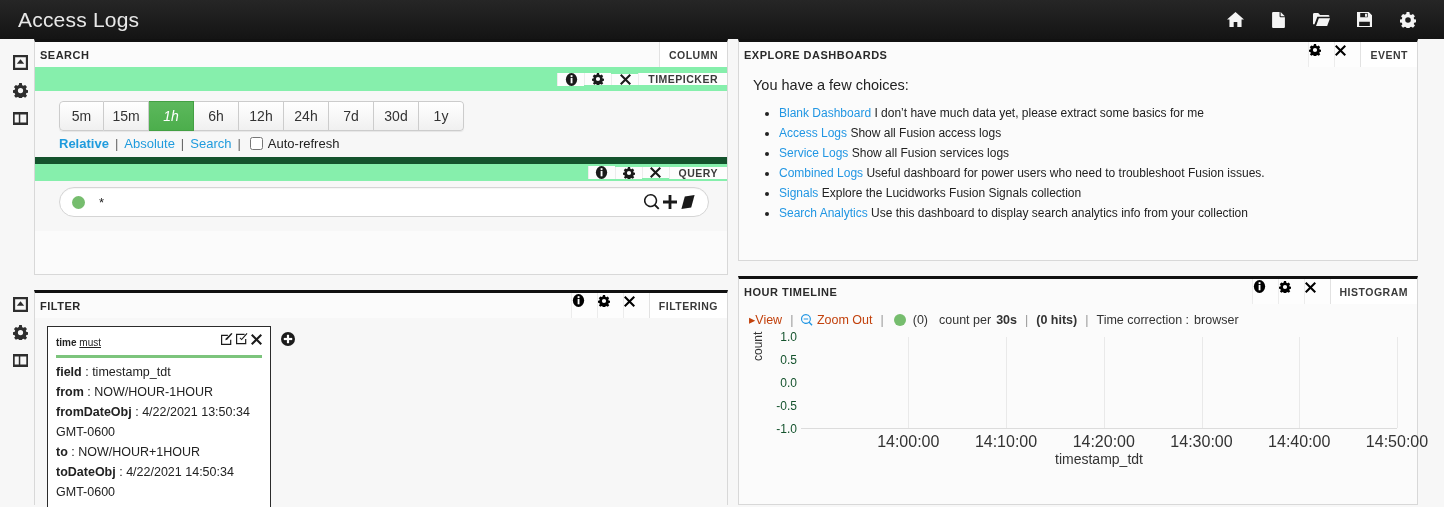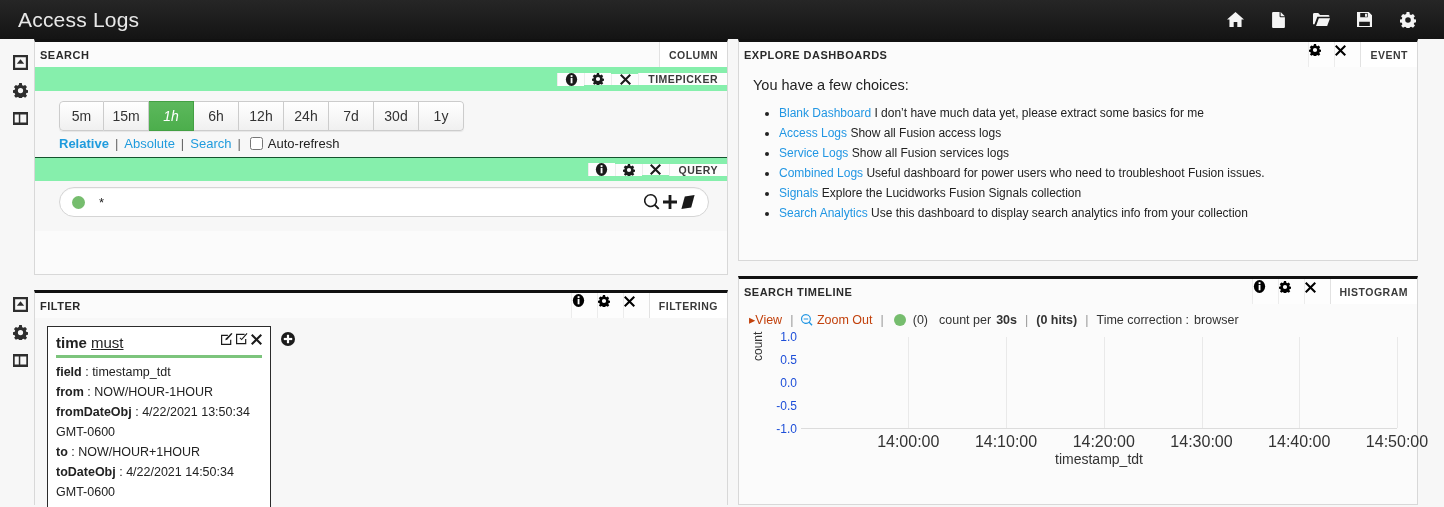--- a/index.html
+++ b/index.html
@@ -187,21 +187,21 @@
   .filter-body { padding: 8px 0 0 12px; display: flex; align-items: flex-start; }
   .filter-card {
     width: 224px;
     border: 1px solid #2b2b2b;
     background: #fff;
     padding: 6px 8px 8px 8px;
     font-size: 12.5px; color: #222;
     line-height: 20px;
   }
   .fc-head { display: flex; align-items: flex-start; }
-  .fc-title { font-size: 15px; }
+  .fc-title { font-size: 10px; }
   .fc-title b { font-weight: bold; }
   .fc-title u { text-decoration: underline; }
   .fc-head-icons { margin-left: auto; display: flex; gap: 3px; align-items: center; }
   .fc-head-icons span { cursor: pointer; display: inline-flex; }
   .fc-head-icons svg { fill: #1c1c1c; display: block; }
   .fc-rule { height: 3px; background: #7cc47c; margin: 2px 0 4px; }
   .fc-line { word-break: break-word; }
   .fc-line b { font-weight: bold; }
   .filter-add {
     margin-left: 10px; margin-top: 6px;
@@ -242,21 +242,21 @@
     position: absolute; top: 0; bottom: 0; width: 1px; background: #e9e9e9;
   }
   .ylabel {
     position: absolute; left: 2px; top: 28px;
     font-size: 12px; color: #333;
     transform: rotate(-90deg); transform-origin: left top;
     white-space: nowrap;
   }
   .ytick {
     position: absolute; right: 0; width: 34px;
-    text-align: right; font-size: 12px; color: #1d4ed8;
+    text-align: right; font-size: 12px; color: #14532d;
     transform: translateY(-50%);
   }
   .yticks { position: absolute; left: 10px; width: 38px; top: 4px; height: 92px; }
   .xticks { position: absolute; left: 52px; right: 10px; top: 100px; height: 16px; }
   .xtick {
     position: absolute; font-size: 16px; color: #333;
     transform: translateX(-50%); white-space: nowrap;
   }
   .xlabel {
     position: absolute; left: 52px; right: 10px; top: 118px;
@@ -388,21 +388,21 @@
           <span class="sep">|</span>
           <a>Absolute</a>
           <span class="sep">|</span>
           <a>Search</a>
           <span class="sep">|</span>
           <input type="checkbox" style="">
           <span>Auto-refresh</span>
         </div>
       </div>
 
-      <div class="rowbar" style="border-top:1px solid #14532d;">
+      <div class="rowbar" style="border-top:7px solid #14532d;">
         <span class="rb-ico">
           <svg width="13" height="13" viewBox="0 0 12 12">
               <ellipse cx="6" cy="6" rx="5.2" ry="6"></ellipse>
               <rect x="5.2" y="2" width="1.7" height="1.7" fill="#fff"></rect>
               <rect x="5.2" y="4.5" width="1.7" height="5" fill="#fff"></rect>
             </svg>
         </span>
         <span class="rb-ico">
           <svg width="12" height="12" viewBox="0 0 16 16">
               <path d="M9.4 0H6.6l-.4 2a6 6 0 0 0-1.3.8L3 2l-2 2.3 1.3 1.5a6 6 0 0 0-.4 1.4L0 7.6v2.8l1.9.4a6 6 0 0 0 .5 1.4L1.2 13.7 3 15.8l1.9-1a6 6 0 0 0 1.3.5l.4 2h2.8l.4-2a6 6 0 0 0 1.3-.6l1.9 1 2-2.1-1.3-1.5a6 6 0 0 0 .5-1.4l1.8-.4V7.6l-1.9-.4a6 6 0 0 0-.4-1.4L14.9 4.3 13 2l-1.9 1a6 6 0 0 0-1.3-.6zM8 5.2a2.8 2.8 0 1 1 0 5.6 2.8 2.8 0 0 1 0-5.6z"></path>
@@ -573,21 +573,21 @@
         <li>
           <a>Search Analytics</a>
           <span>Use this dashboard to display search analytics info from your collection</span>
         </li>
       </ul>
     </div>
   </div>
 
   <div class="panel" style="margin-top:15px; height:229px;">
     <div class="panel-head">
-      <span class="panel-title">SEARCH TIMELINE</span>
+      <span class="panel-title">HOUR TIMELINE</span>
       <div class="panel-tabs">
         <span class="rb-ico" style="width:26px;border-left:1px solid #ececec;background:#fdfdfd;">
           <svg width="13" height="13" viewBox="0 0 12 12">
               <ellipse cx="6" cy="6" rx="5.2" ry="6"></ellipse>
               <rect x="5.2" y="2" width="1.7" height="1.7" fill="#fff"></rect>
               <rect x="5.2" y="4.5" width="1.7" height="5" fill="#fff"></rect>
             </svg>
         </span>
         <span class="rb-ico" style="width:26px;border-left:1px solid #ececec;background:#fdfdfd;">
           <svg width="12" height="12" viewBox="0 0 16 16">

